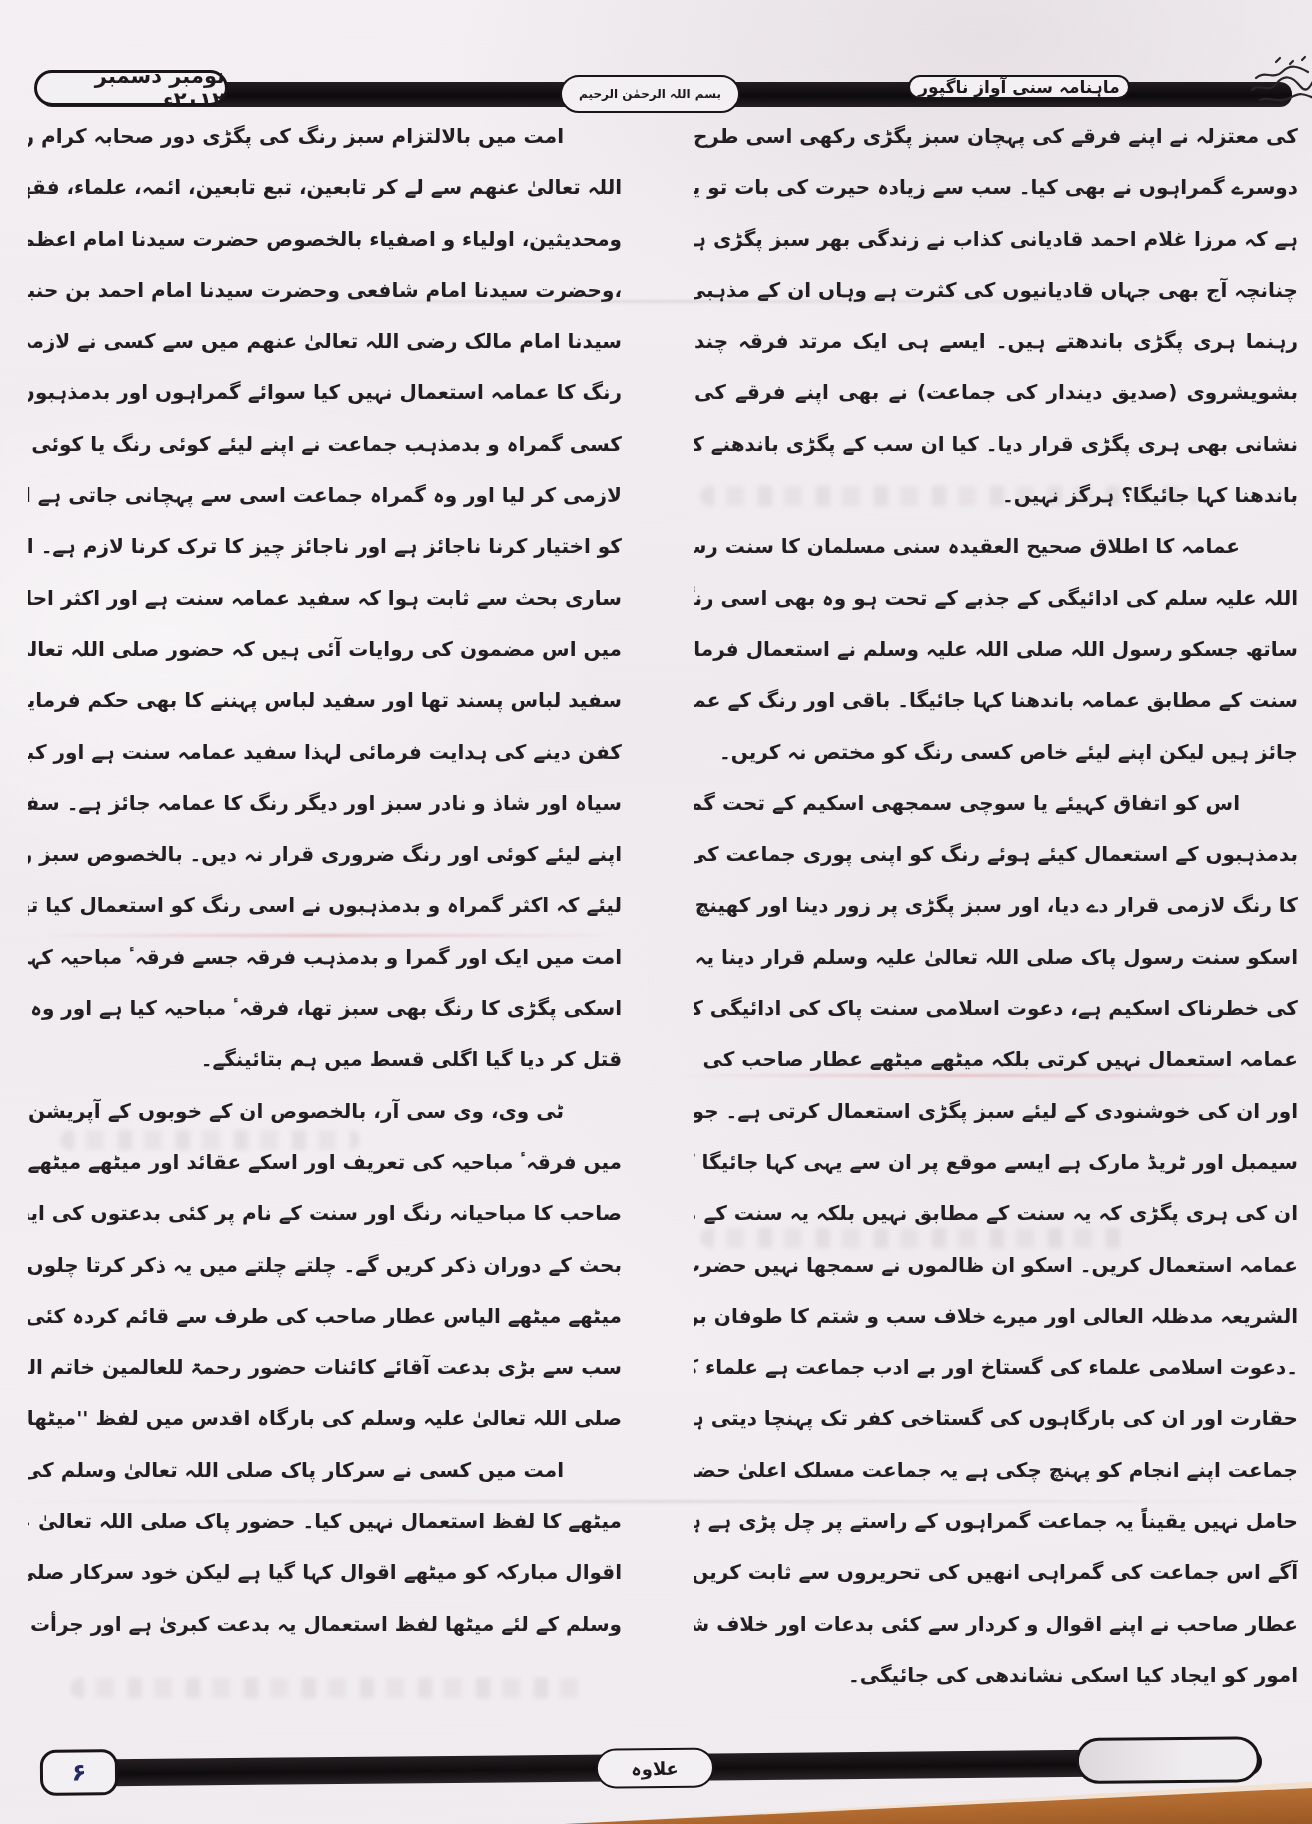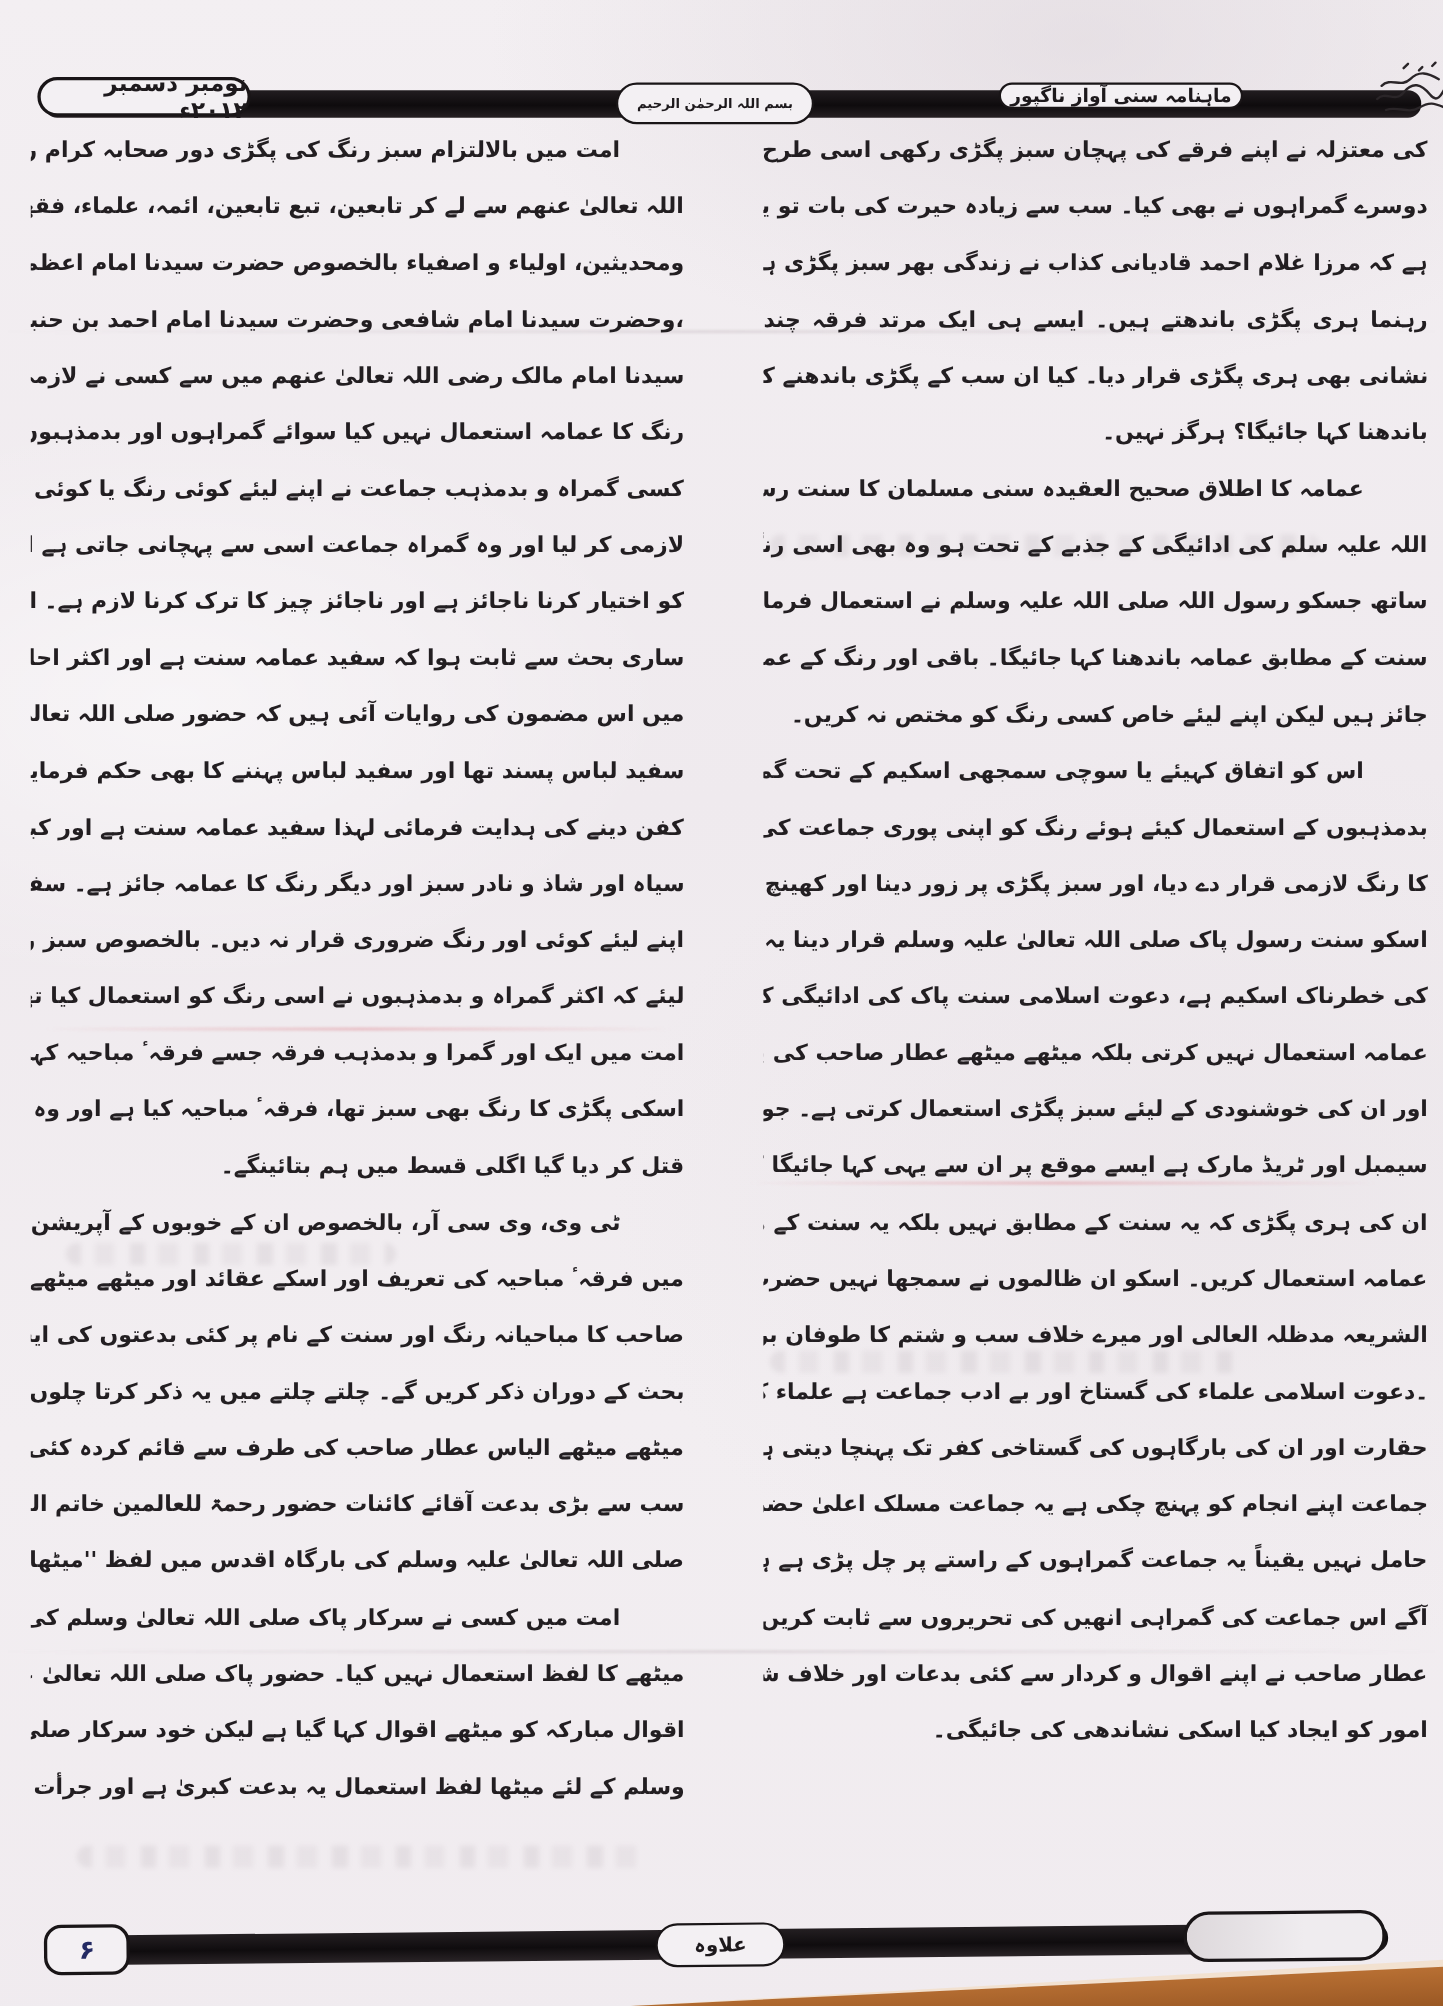--- a/index.html
+++ b/index.html
@@ -106,21 +106,23 @@
       <path d="M14 48 C24 44, 34 52, 44 46 S 58 42, 68 46"></path>
       <path d="M30 10 l4 -4 M44 12 l3 -3 M56 8 l3 -3"></path>
     </g>
   </svg>
 </div>
 
 <div class="column col-right">
     <div class="line">کی معتزلہ نے اپنے فرقے کی پہچان سبز پگڑی رکھی اسی طرح</div>
     <div class="line">دوسرے گمراہوں نے بھی کیا۔ سب سے زیادہ حیرت کی بات تو یہ</div>
     <div class="line">ہے کہ مرزا غلام احمد قادیانی کذاب نے زندگی بھر سبز پگڑی ہی باندھا</div>
+    <div class="line">چنانچہ آج بھی جہاں قادیانیوں کی کثرت ہے وہاں ان کے مذہبی</div>
     <div class="line">رہنما ہری پگڑی باندھتے ہیں۔ ایسے ہی ایک مرتد فرقہ چند</div>
+    <div class="line">بشویشروی (صدیق دیندار کی جماعت) نے بھی اپنے فرقے کی</div>
     <div class="line">نشانی بھی ہری پگڑی قرار دیا۔ کیا ان سب کے پگڑی باندھنے کو عمامہ</div>
     <div class="line para-end">باندھنا کہا جائیگا؟ ہرگز نہیں۔</div>
     <div class="line para-start">عمامہ کا اطلاق صحیح العقیدہ سنی مسلمان کا سنت رسول صلی</div>
     <div class="line">اللہ علیہ سلم کی ادائیگی کے جذبے کے تحت ہو وہ بھی اسی رنگ کے</div>
     <div class="line">ساتھ جسکو رسول اللہ صلی اللہ علیہ وسلم نے استعمال فرمایا ہے۔ اسی کو</div>
     <div class="line">سنت کے مطابق عمامہ باندھنا کہا جائیگا۔ باقی اور رنگ کے عمامے</div>
     <div class="line para-end">جائز ہیں لیکن اپنے لیئے خاص کسی رنگ کو مختص نہ کریں۔</div>
     <div class="line para-start">اس کو اتفاق کہیئے یا سوچی سمجھی اسکیم کے تحت گمراہوں اور</div>
     <div class="line">بدمذہبوں کے استعمال کیئے ہوئے رنگ کو اپنی پوری جماعت کی پگڑی</div>
     <div class="line">کا رنگ لازمی قرار دے دیا، اور سبز پگڑی پر زور دینا اور کھینچ تان کر</div>

